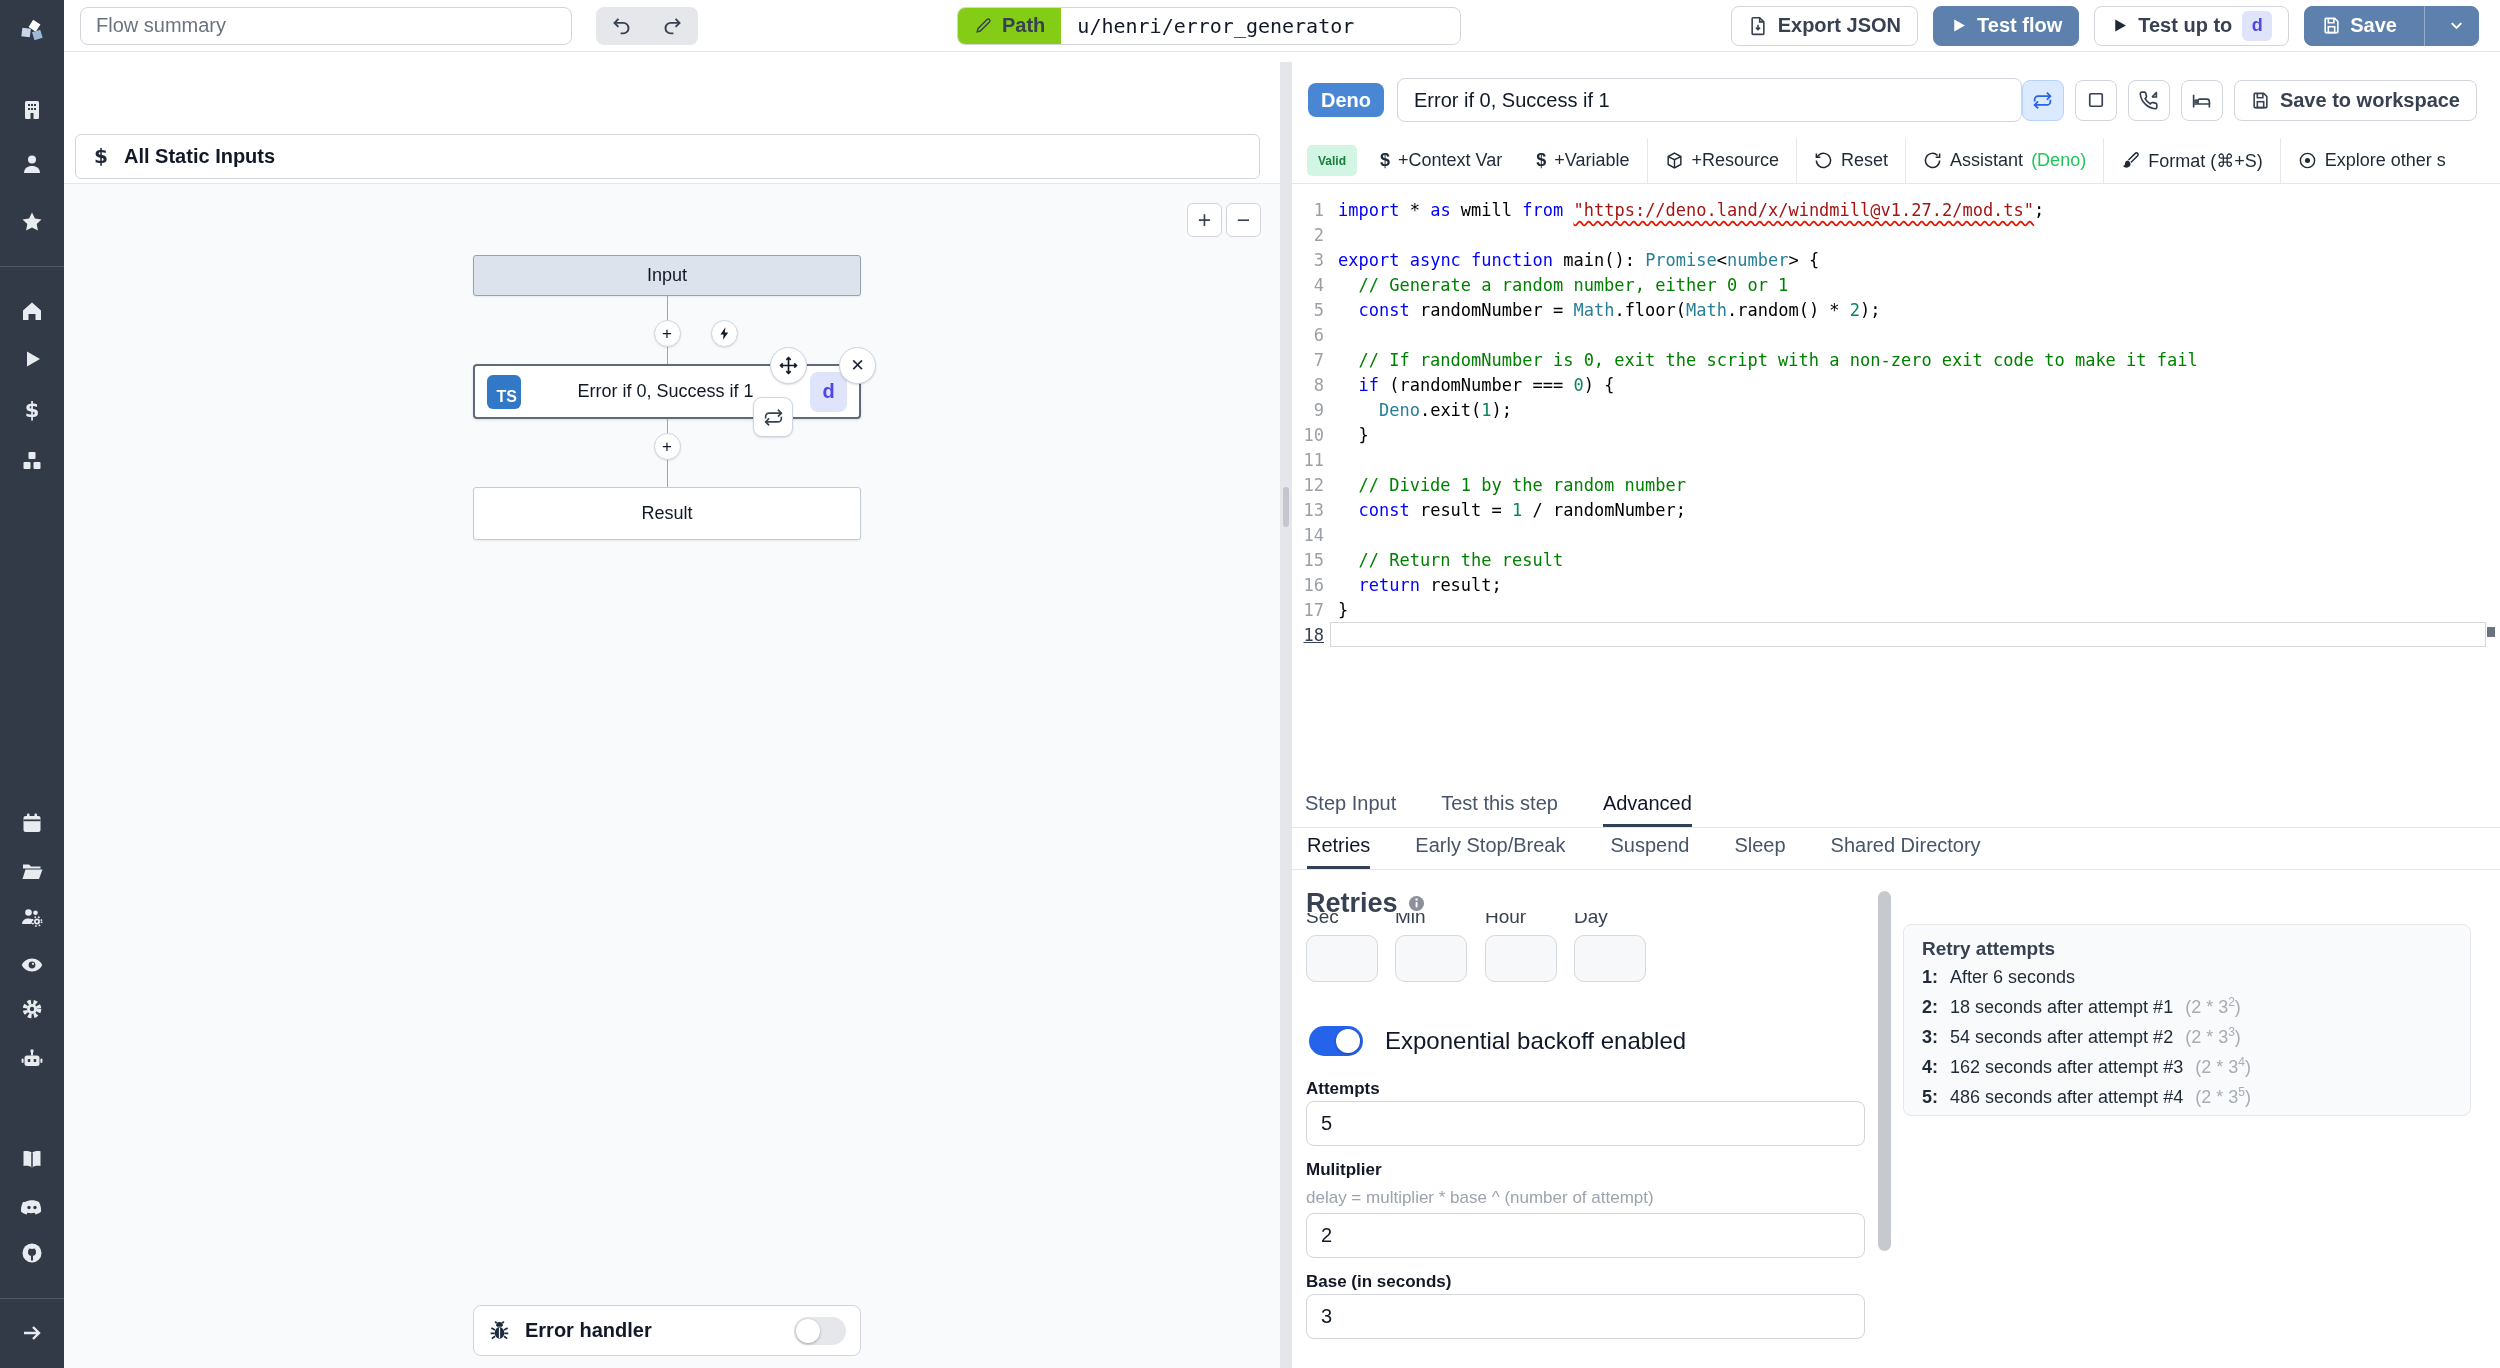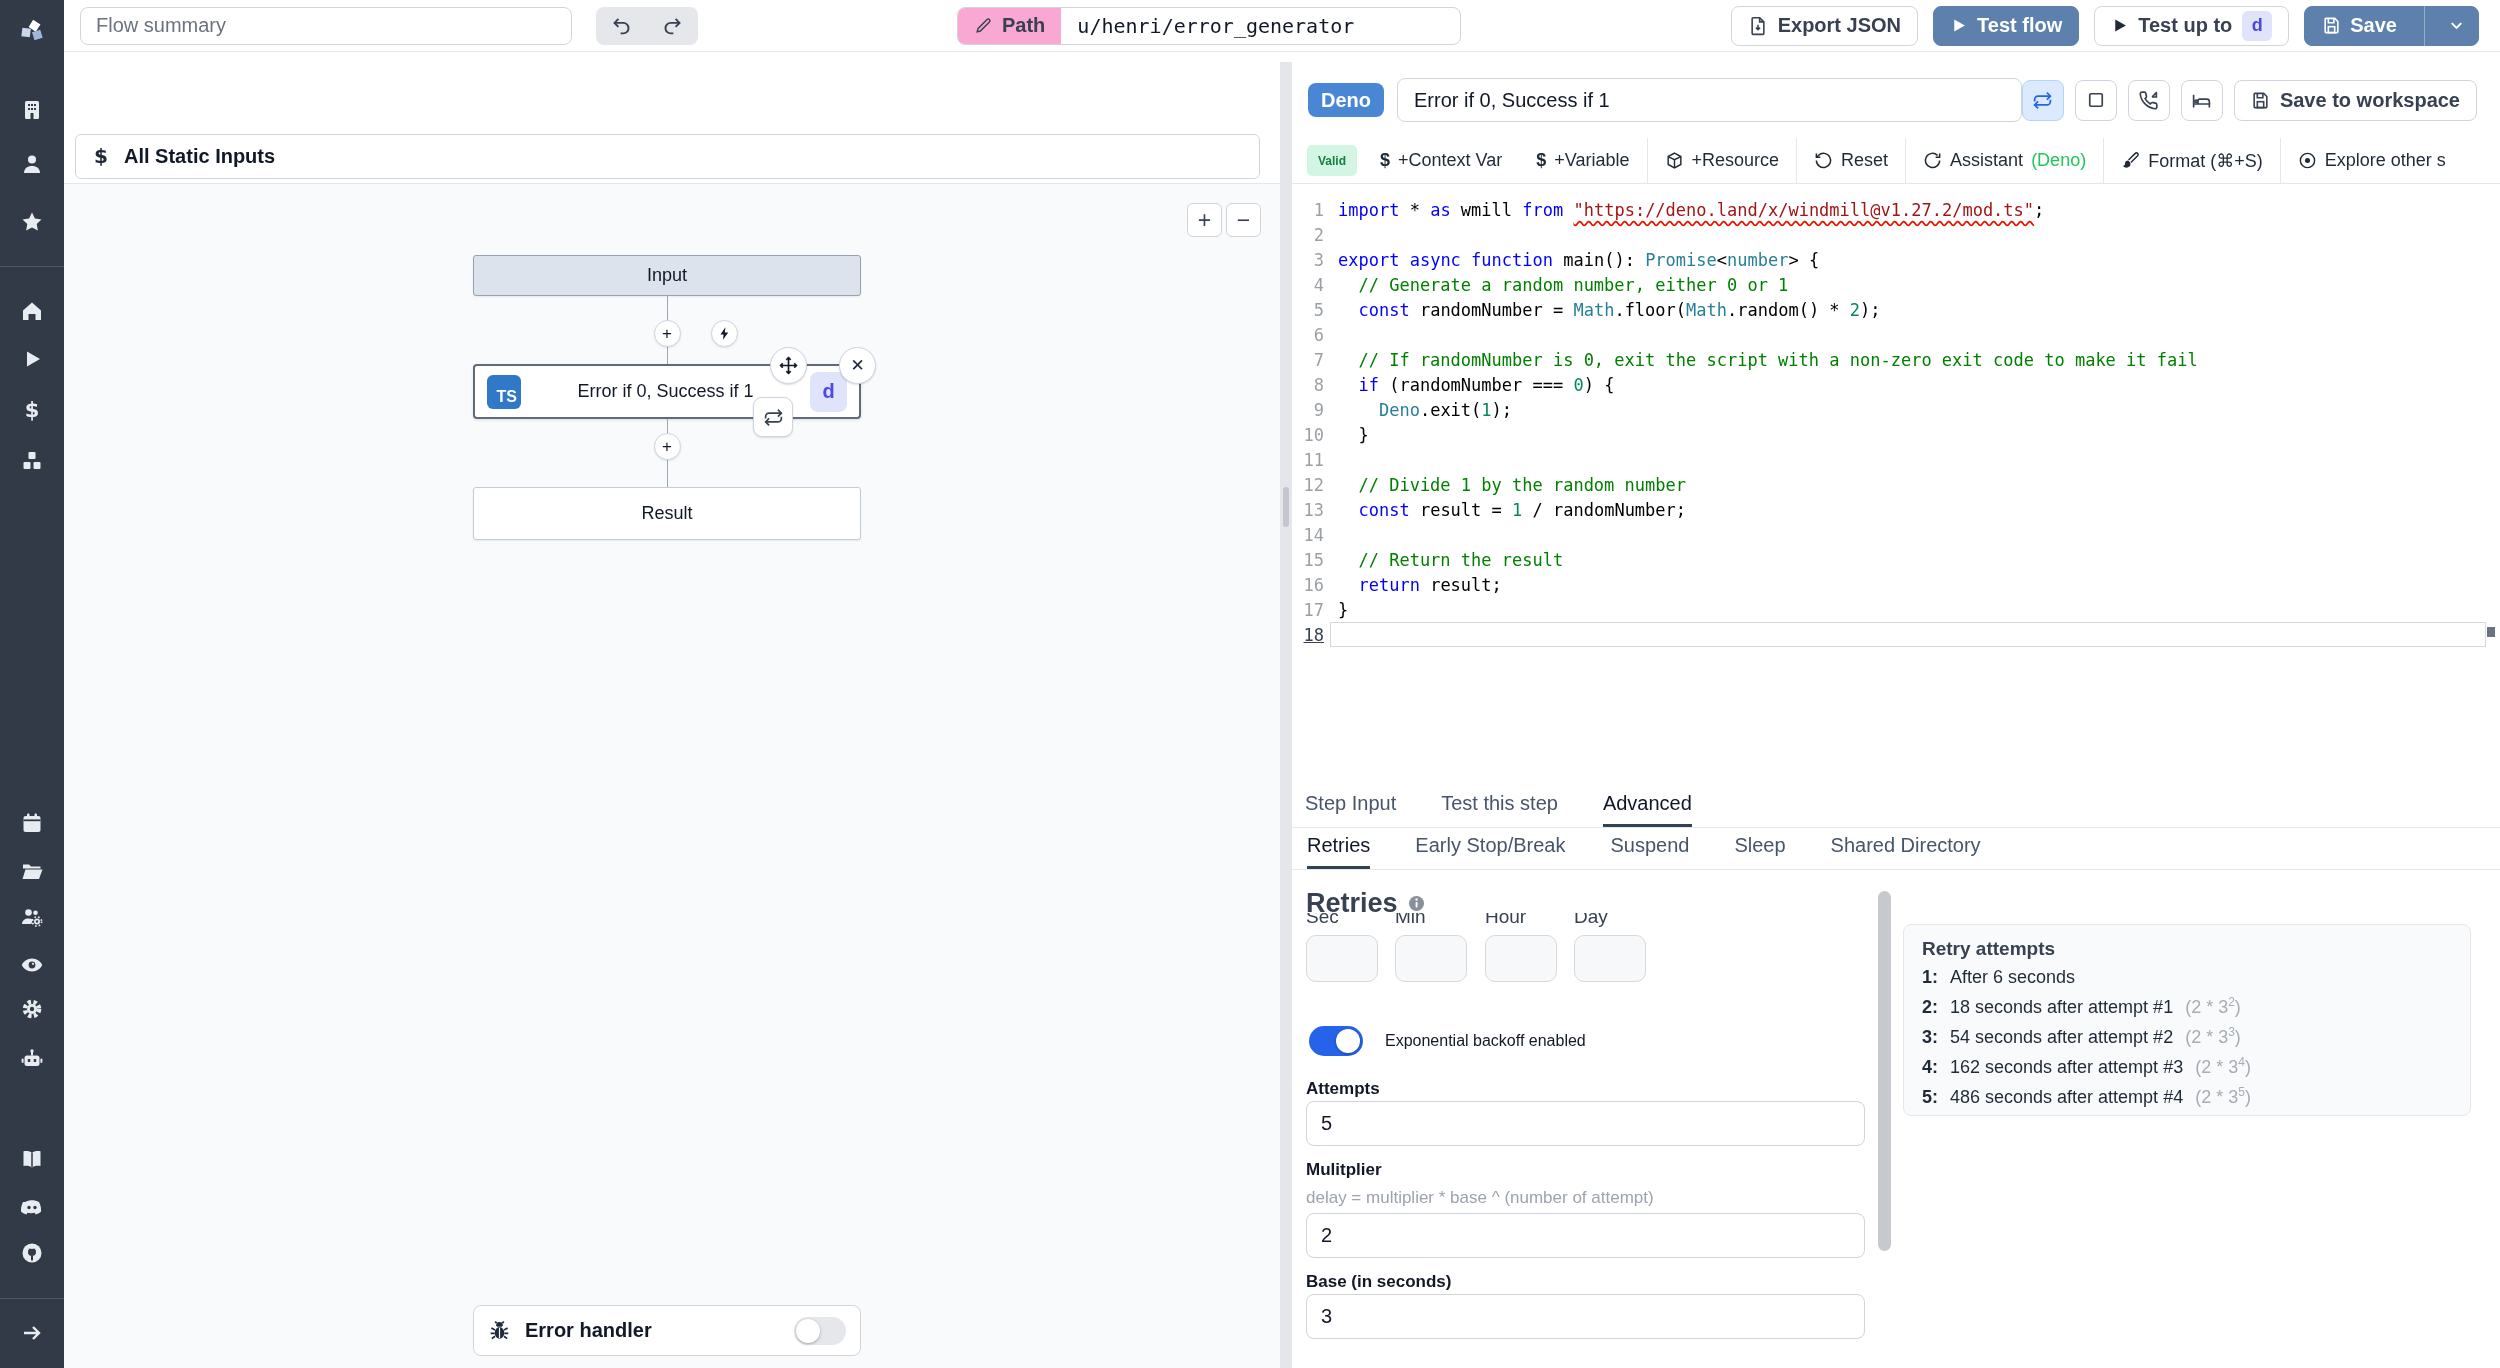--- a/index.html
+++ b/index.html
@@ -13,21 +13,21 @@
 
   
   #topbar { position:absolute; left:64px; top:0; right:0; height:52px; background:#fff;
     border-bottom:1px solid #e5e7eb; display:flex; align-items:center; padding:0 21px 0 16px; z-index:20; }
   .inp { border:1px solid #d1d5db; border-radius:8px; background:#fff; font-size:20px; color:#111827; }
   #flow-summary { width:492px; height:38px; padding:0 15px; color:#6b7280; display:flex; align-items:center; }
   #undo-redo { margin-left:24px; height:38px; background:#e5e7eb; border-radius:8px; display:flex; align-items:center; }
   #undo-redo .ur-btn { width:51px; height:38px; display:flex; align-items:center; justify-content:center; cursor:pointer; }
   #path-pill { margin-left:259px; height:38px; width:504px; border:1px solid #d1d5db; border-radius:8px;
     display:flex; overflow:hidden; }
-  #path-pill .seg-l { background:#f9a8d4; display:flex; align-items:center; gap:9px; padding:0 16px;
+  #path-pill .seg-l { background:#84cc16; display:flex; align-items:center; gap:9px; padding:0 16px;
     font-weight:bold; font-size:20px; color:#374151; }
   #path-pill .seg-r { background:#fff; display:flex; align-items:center; padding:0 16px;
     font-family:"DejaVu Sans Mono", monospace; font-size:20px; color:#111827; }
   .btn { height:40px; border-radius:8px; display:flex; align-items:center; gap:10px;
     padding:0 16px; font-size:20px; font-weight:bold; cursor:pointer; white-space:nowrap; }
   .btn-white { background:#fff; border:1px solid #d1d5db; color:#374151; }
   .btn-blue { background:var(--accent-blue,#5d81ac); border:1px solid var(--accent-blue,#5d81ac); color:#fff; }
   #topbar .gap { margin-left:15px; }
   #topbar .spacer { flex:1; }
   .mini-badge { background:#e0e4fb; color:#4f46e5; border-radius:6px; min-width:30px; height:30px;
@@ -128,21 +128,21 @@
 
   
   #retries-area { position:absolute; left:0; right:0; top:808px; bottom:0; overflow:hidden; }
   #retries-heading { position:absolute; left:14px; top:18px; font-size:27px; font-weight:bold; color:#374151;
     display:flex; align-items:center; gap:9px; }
   .tcol { position:absolute; width:72px; }
   .tlabel { height:15px; overflow:hidden; font-size:19px; color:#374151; }
   .tlabel span { display:block; margin-top:-7px; }
   .tbox { margin-top:7px; width:72px; height:47px; background:#f7f8f9; border:1px solid #d5d8dc; border-radius:10px; cursor:text; }
   #backoff-row { position:absolute; left:17px; top:156px; display:flex; align-items:center; gap:22px; }
-  #backoff-row .lbl { font-size:16px; color:#111827; }
+  #backoff-row .lbl { font-size:24px; color:#111827; }
   .fld-label { position:absolute; left:14px; font-size:17px; font-weight:bold; color:#111827; }
   .fld-desc { position:absolute; left:14px; font-size:17px; color:#9ca3af; }
   .fld-input { position:absolute; left:14px; width:559px; height:45px; padding:0 14px; display:flex; align-items:center; }
   #form-scrollbar { position:absolute; left:586px; top:21px; width:13px; height:360px; background:#c6cacf; border-radius:7px; cursor:grab; }
   #retry-card { position:absolute; left:611px; top:54px; width:568px; height:192px; background:#f9fafb;
     border:1px solid #e5e7eb; border-radius:8px; padding:13px 18px; }
   #retry-card .rc-title { font-size:19px; font-weight:bold; color:#374151; margin-bottom:5px; }
   .retry-row { display:flex; align-items:baseline; margin-top:7px; font-size:18px; color:#1f2937; }
   .retry-row .rn { font-weight:bold; width:28px; }
   .retry-row .rf { color:#a7adb5; margin-left:12px; }

